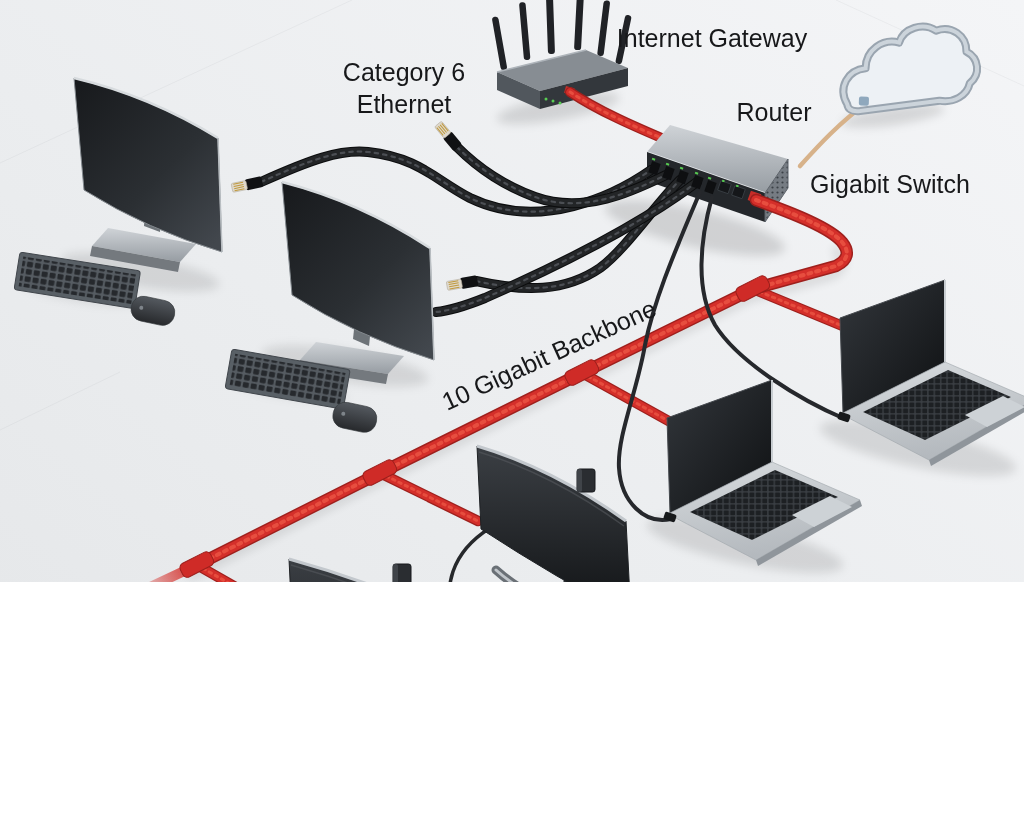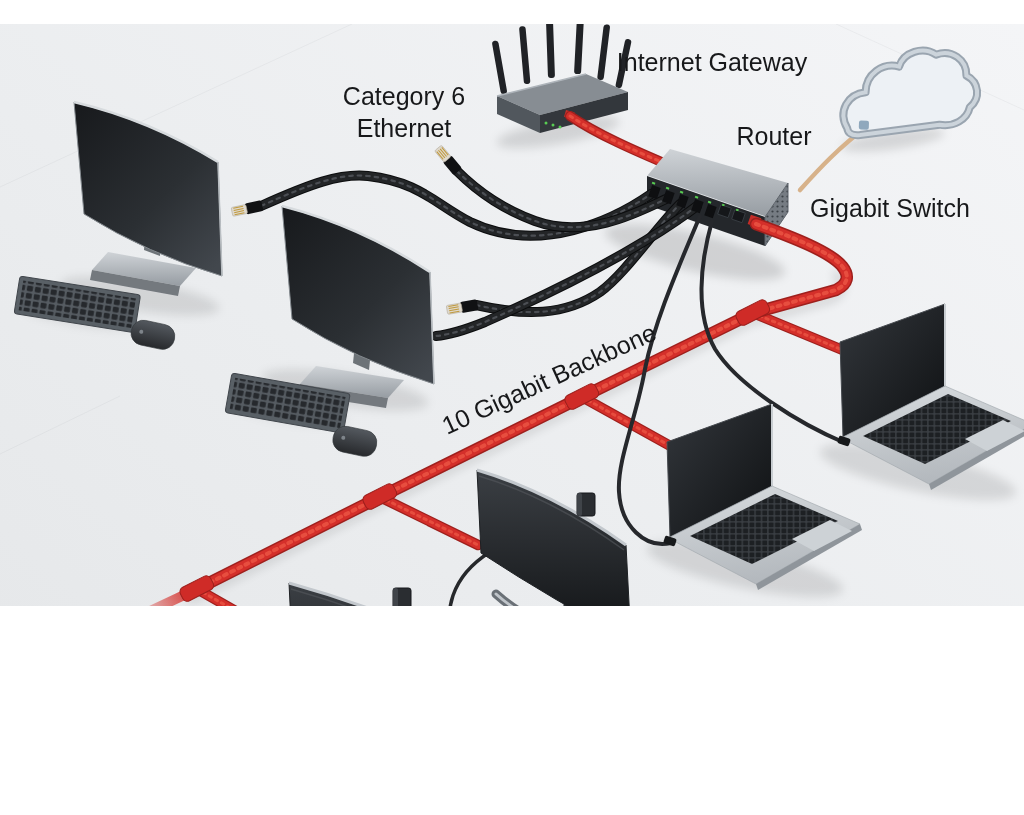--- a/index.html
+++ b/index.html
@@ -1,17 +1,17 @@
 <!DOCTYPE html>
 <html><head>
 <meta charset="utf-8">
 <style>
   html,body{margin:0;padding:0;background:#fff;}
   .stage{position:relative;width:1024px;height:582px;overflow:hidden;
-         font-family:"Liberation Sans",sans-serif;margin-top:24px;}
+         font-family:"Liberation Sans",sans-serif;}
   .stage svg{position:absolute;left:0;top:0;}
   text.lbl{fill:#17181a;font-family:"Liberation Sans",sans-serif;font-size:25px;}
 </style>
 </head>
 <body>
 
 <div class="stage">
 <svg width="1024" height="815" viewBox="0 0 1024 815" xmlns="http://www.w3.org/2000/svg">
   <defs>
     <linearGradient id="floorG" x1="1" y1="0" x2="0" y2="1">

